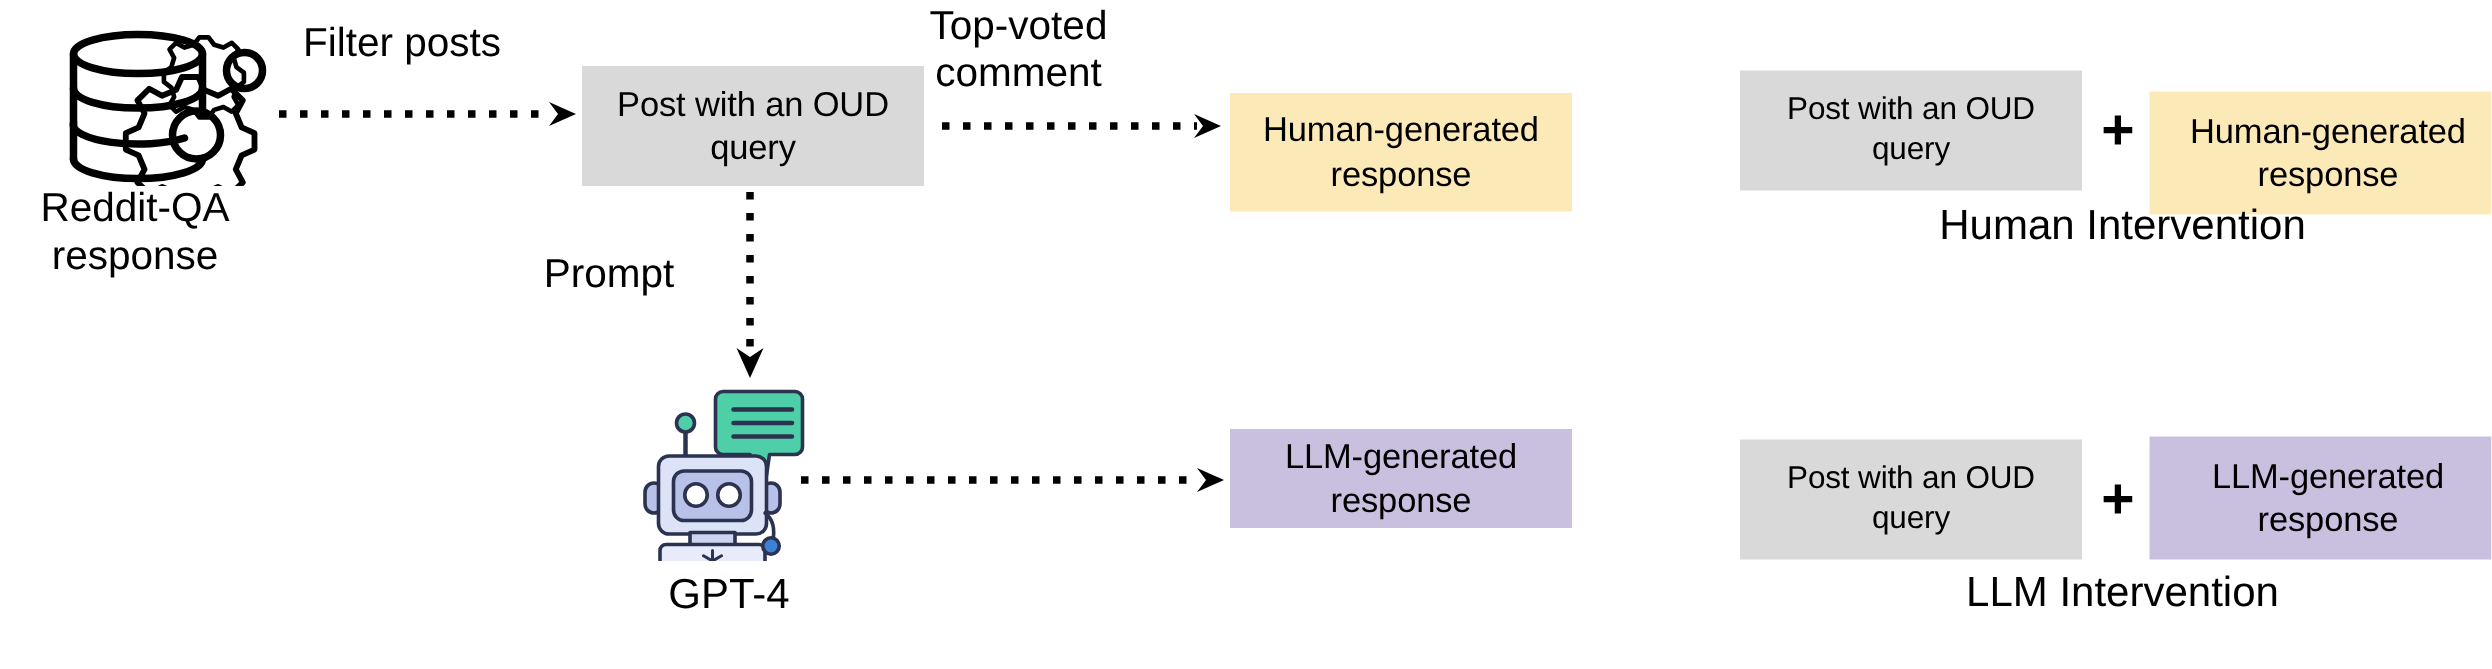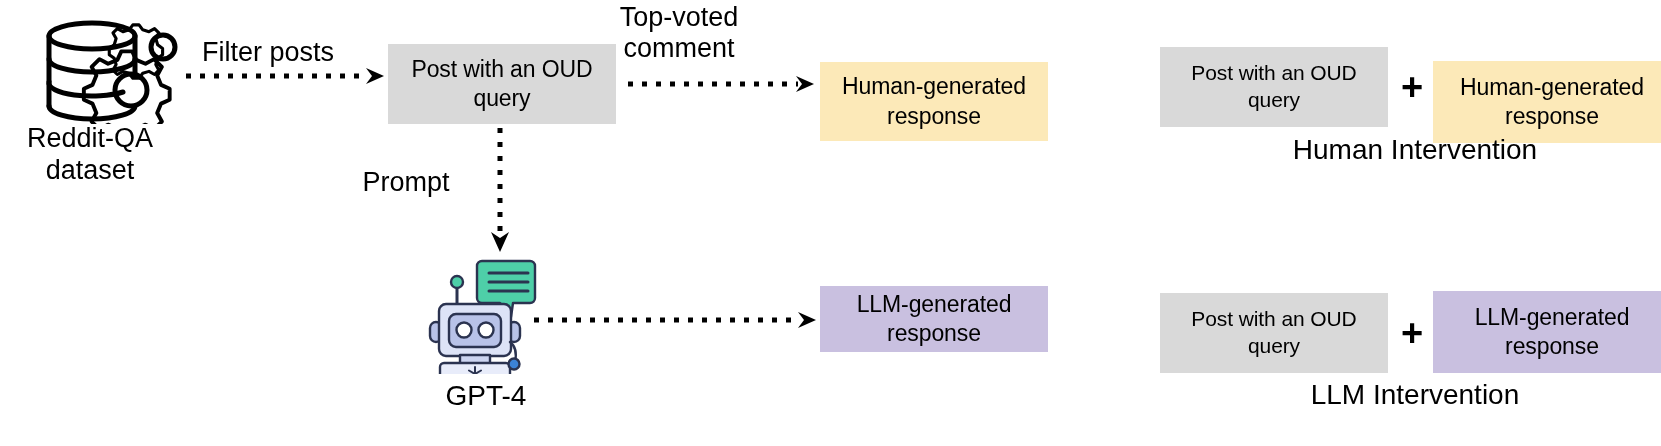--- a/index.html
+++ b/index.html
@@ -101,23 +101,23 @@
       </g>
 
       <g fill="none" stroke="#000000" stroke-width="5" stroke-linejoin="round">
         <path d="M104 52 l5,-11 l14,0 l5,11 l12,5 l11,-6 l10,10 l-6,11 l5,12 l11,5 l0,14 l-11,5 l-5,12 l6,11 l-10,10 l-11,-6 l-12,5 l-5,11 l-14,0 l-5,-11 l-12,-5 l-11,6 l-10,-10 l6,-11 l-5,-12 l-11,-5 l0,-14 l11,-5 l5,-12 l-6,-11 l10,-10 l11,6 Z" transform="translate(-14,-4) scale(0.78) translate(26,12)"></path>
         <circle cx="101" cy="76" r="16"></circle>
       </g>
     </svg>
   </div>
 
   <div class="abs caption" style="left:0px; top:122px; width:180px;">Reddit-QA
-dataset</div>
-
-  <div class="abs edge-label" style="left:178px; top:37px; width:180px;">Filter posts</div>
+response</div>
+
+  <div class="abs edge-label" style="left:178px; top:13px; width:180px;">Filter posts</div>
 
   <div class="abs" style="left:184px; top:68px; width:204px; height:16px;">
     <svg class="arrow-svg" width="204" height="16" viewBox="0 0 204 16">
       <line x1="2" y1="8" x2="184" y2="8" stroke="#000000" stroke-width="5" stroke-linecap="butt" stroke-dasharray="5 9"></line>
       <path d="M182 0 L200 8 L182 16 L188 8 Z" fill="#000000"></path>
     </svg>
   </div>
 
   <div class="abs box box-gray box-text" style="left:388px; top:44px; width:228px; height:80px;">
     <span>Post with an OUD

